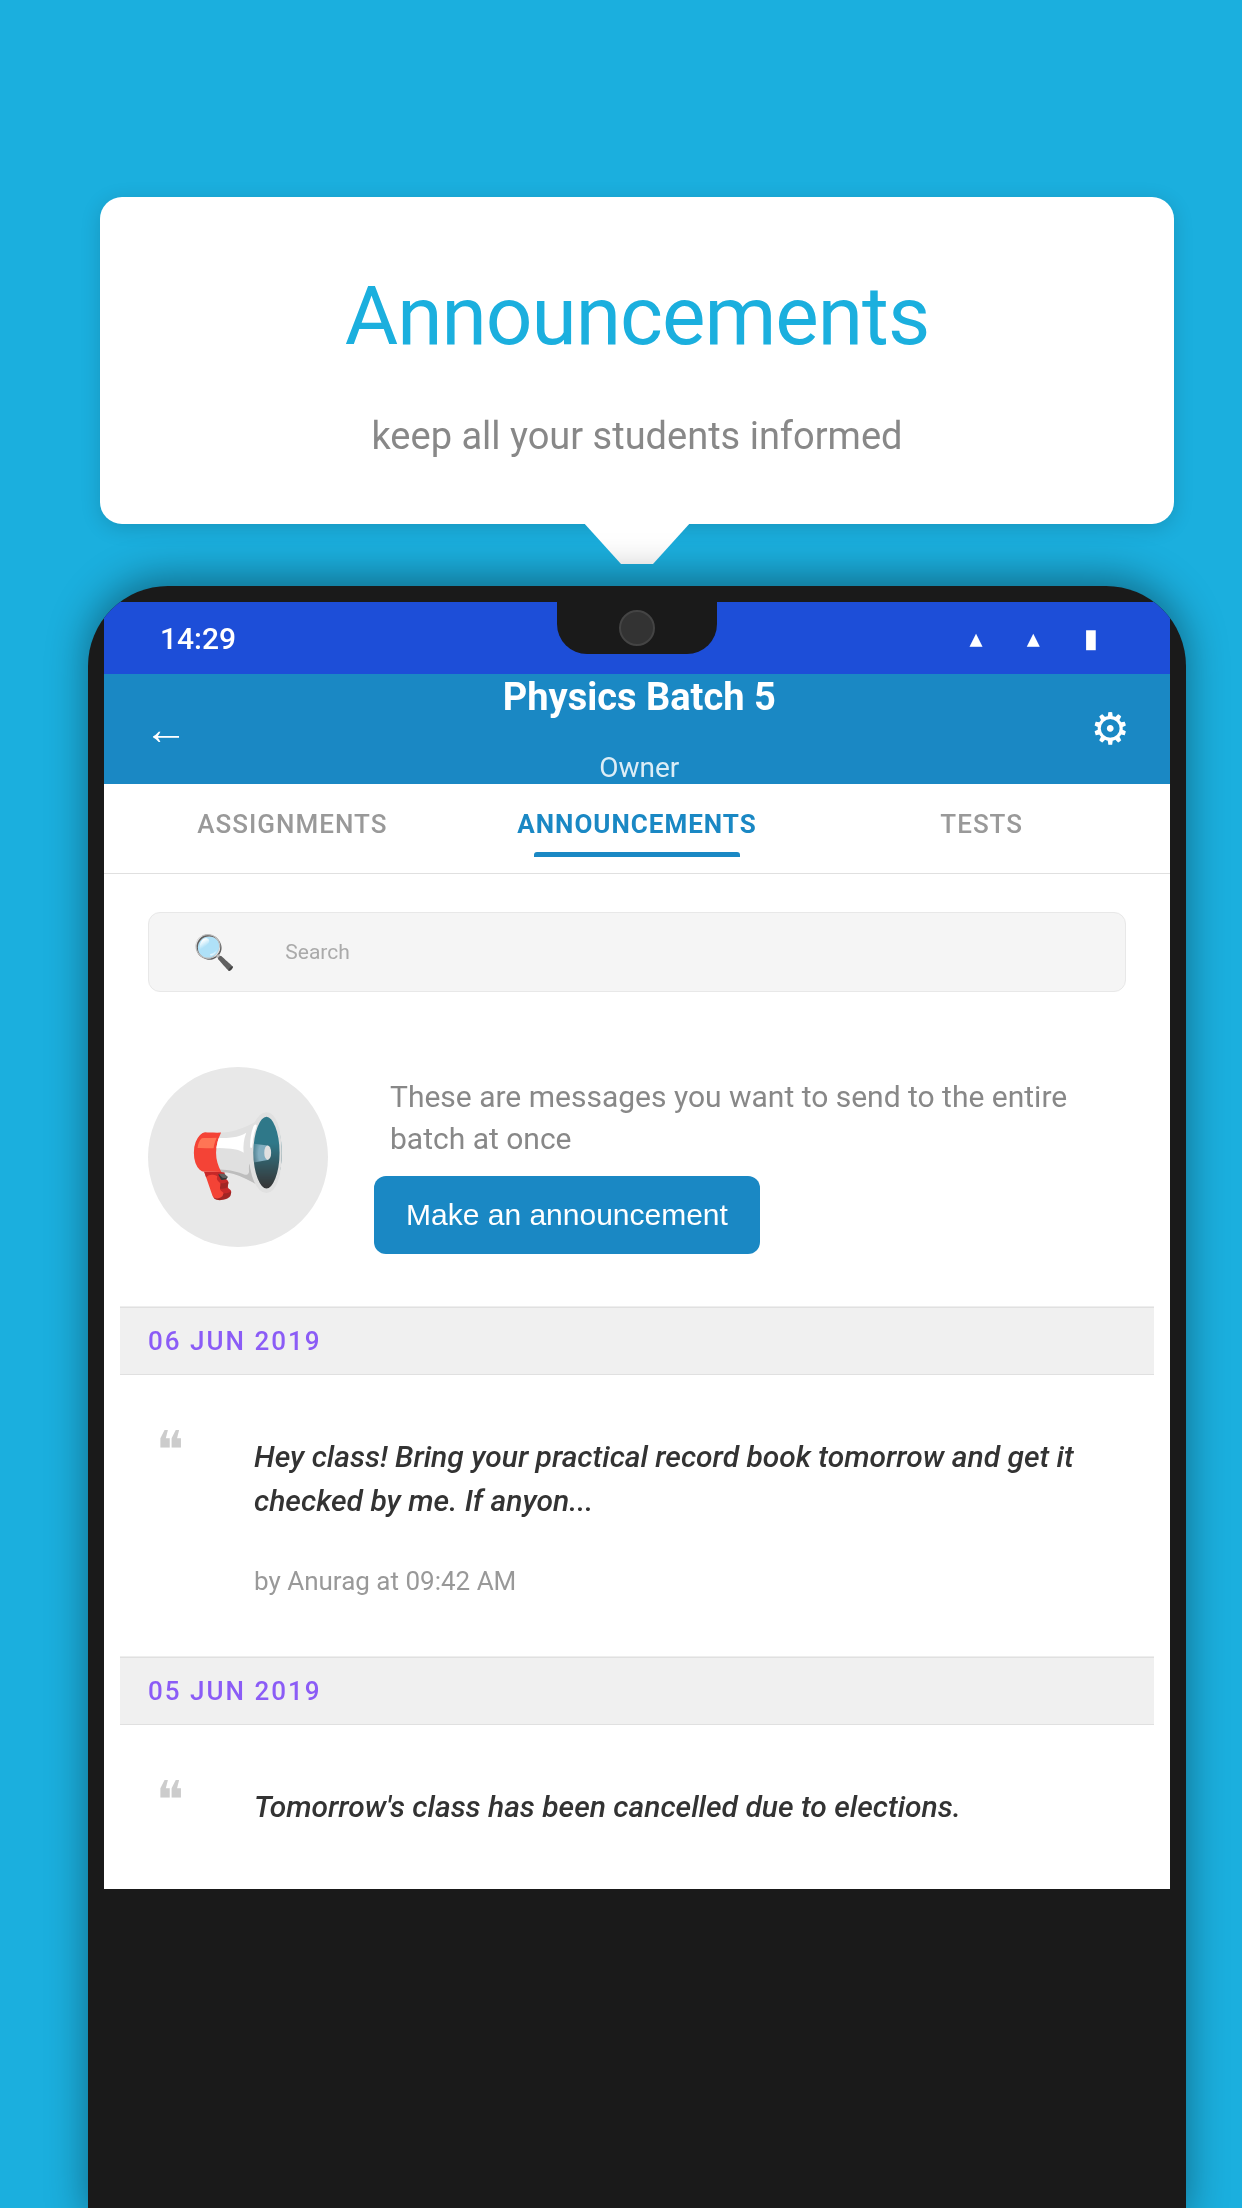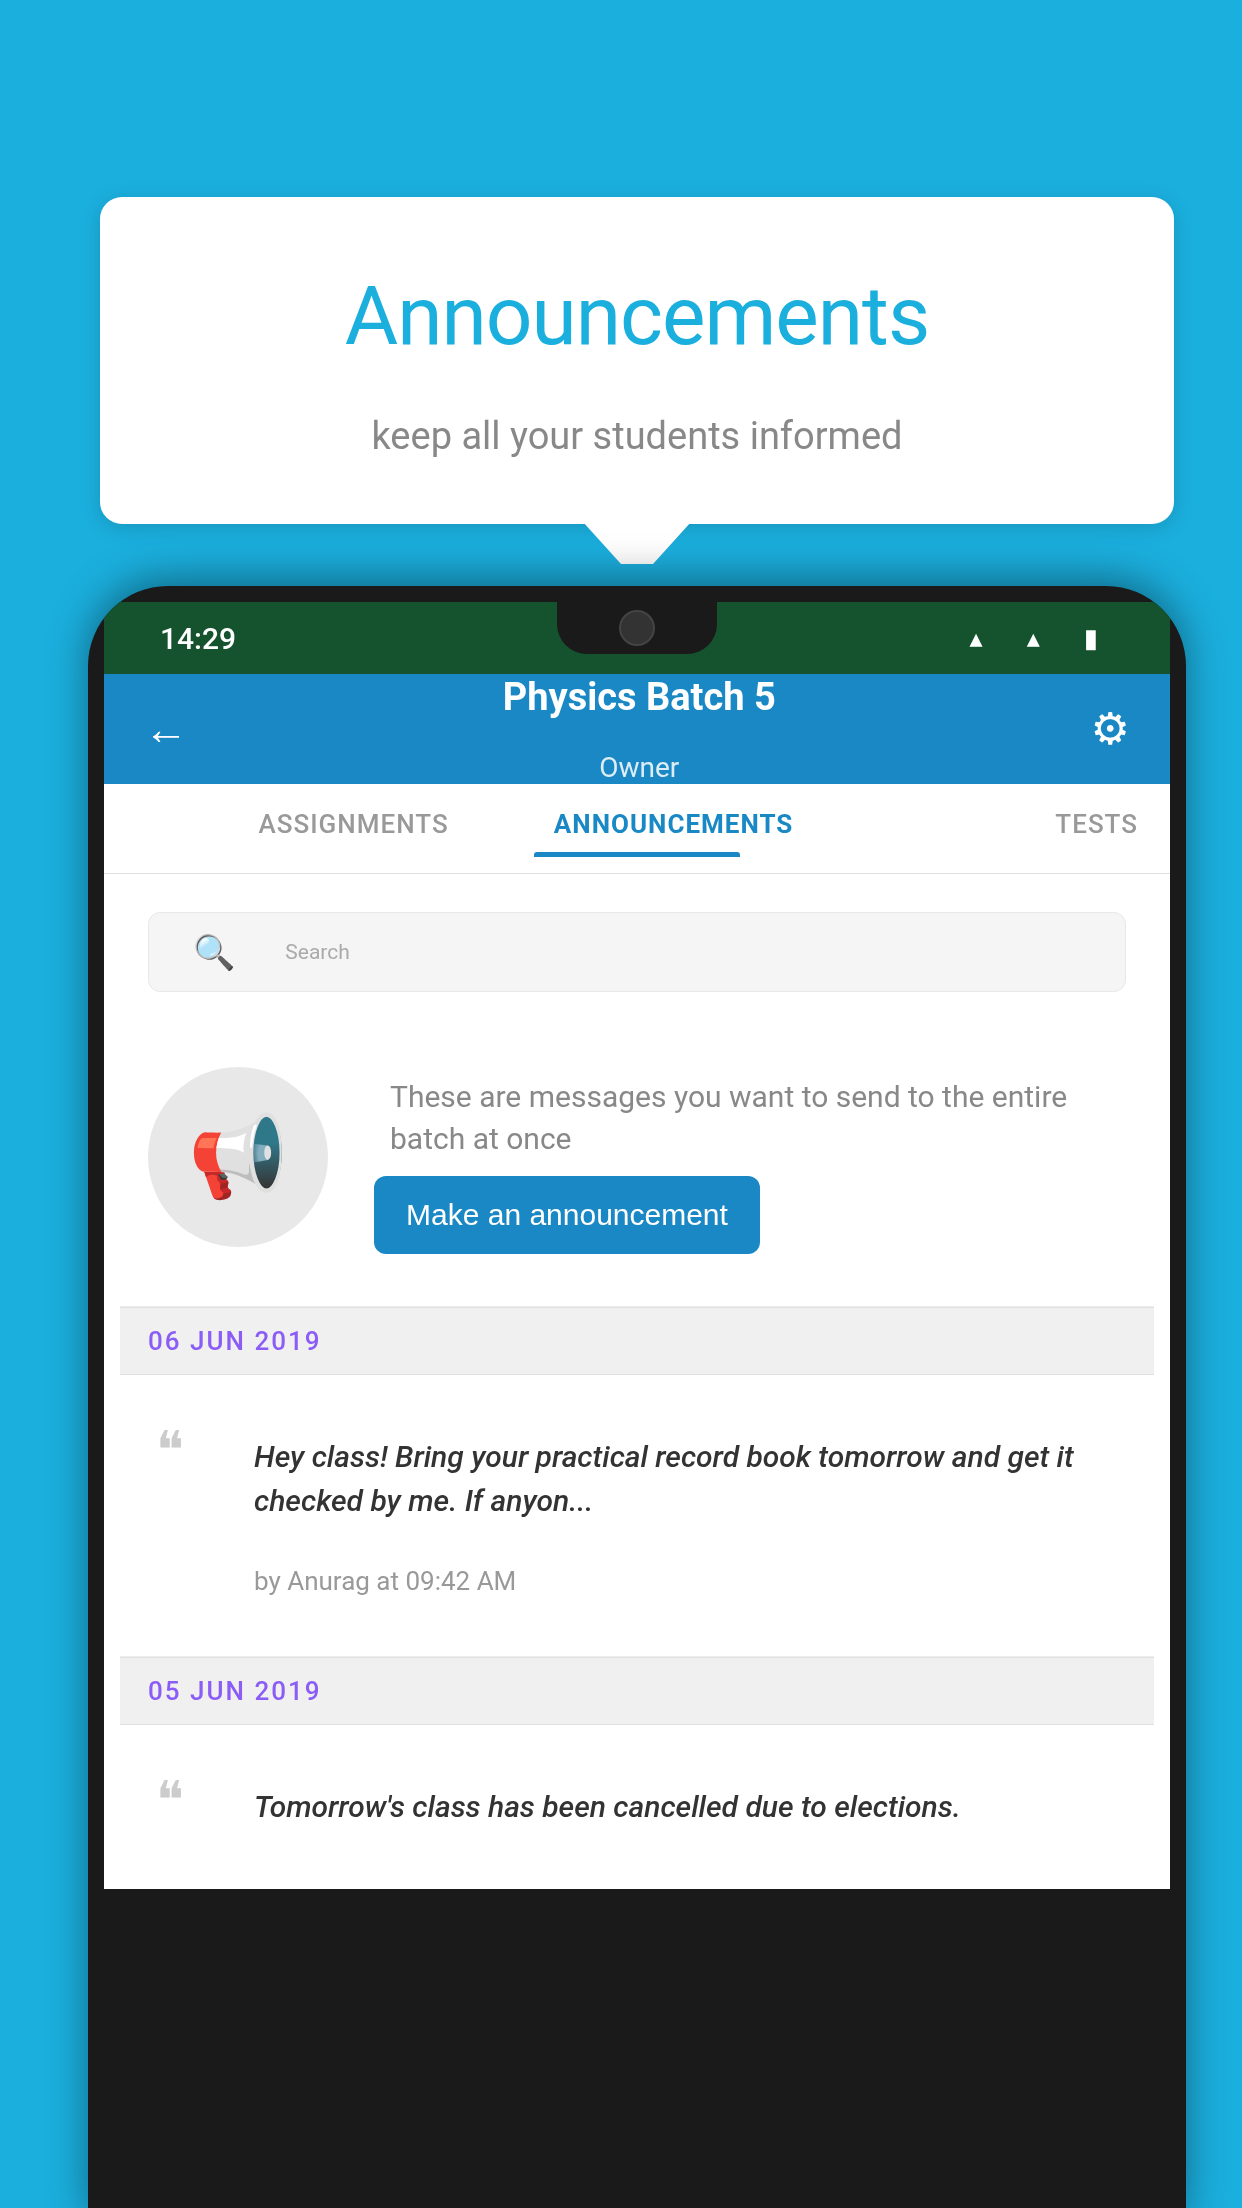--- a/index.html
+++ b/index.html
@@ -64,21 +64,21 @@
       right: 72px;
       bottom: 0;
       background: #1a1a1a;
       border-radius: 80px 80px 0 0;
       overflow: hidden;
       box-shadow: 0 -8px 40px rgba(0,0,0,0.4);
     }
 
     
     .status-bar {
-      background: #14532d;
+      background: #1d4ed8;
       height: 72px;
       display: flex;
       align-items: center;
       justify-content: space-between;
       padding: 0 40px;
       position: relative;
     }
 
     .status-time {
       color: white;
@@ -164,21 +164,21 @@
     .tab-bar {
       background: white;
       height: 90px;
       display: flex;
       align-items: flex-end;
       border-bottom: 1px solid #e0e0e0;
     }
 
     .tab-item {
       flex: 1;
-      text-align: right;
+      text-align: center;
       padding-bottom: 18px;
       font-size: 26px;
       font-weight: 500;
       color: #999;
       letter-spacing: 1px;
       cursor: pointer;
       position: relative;
     }
 
     .tab-item.active {

